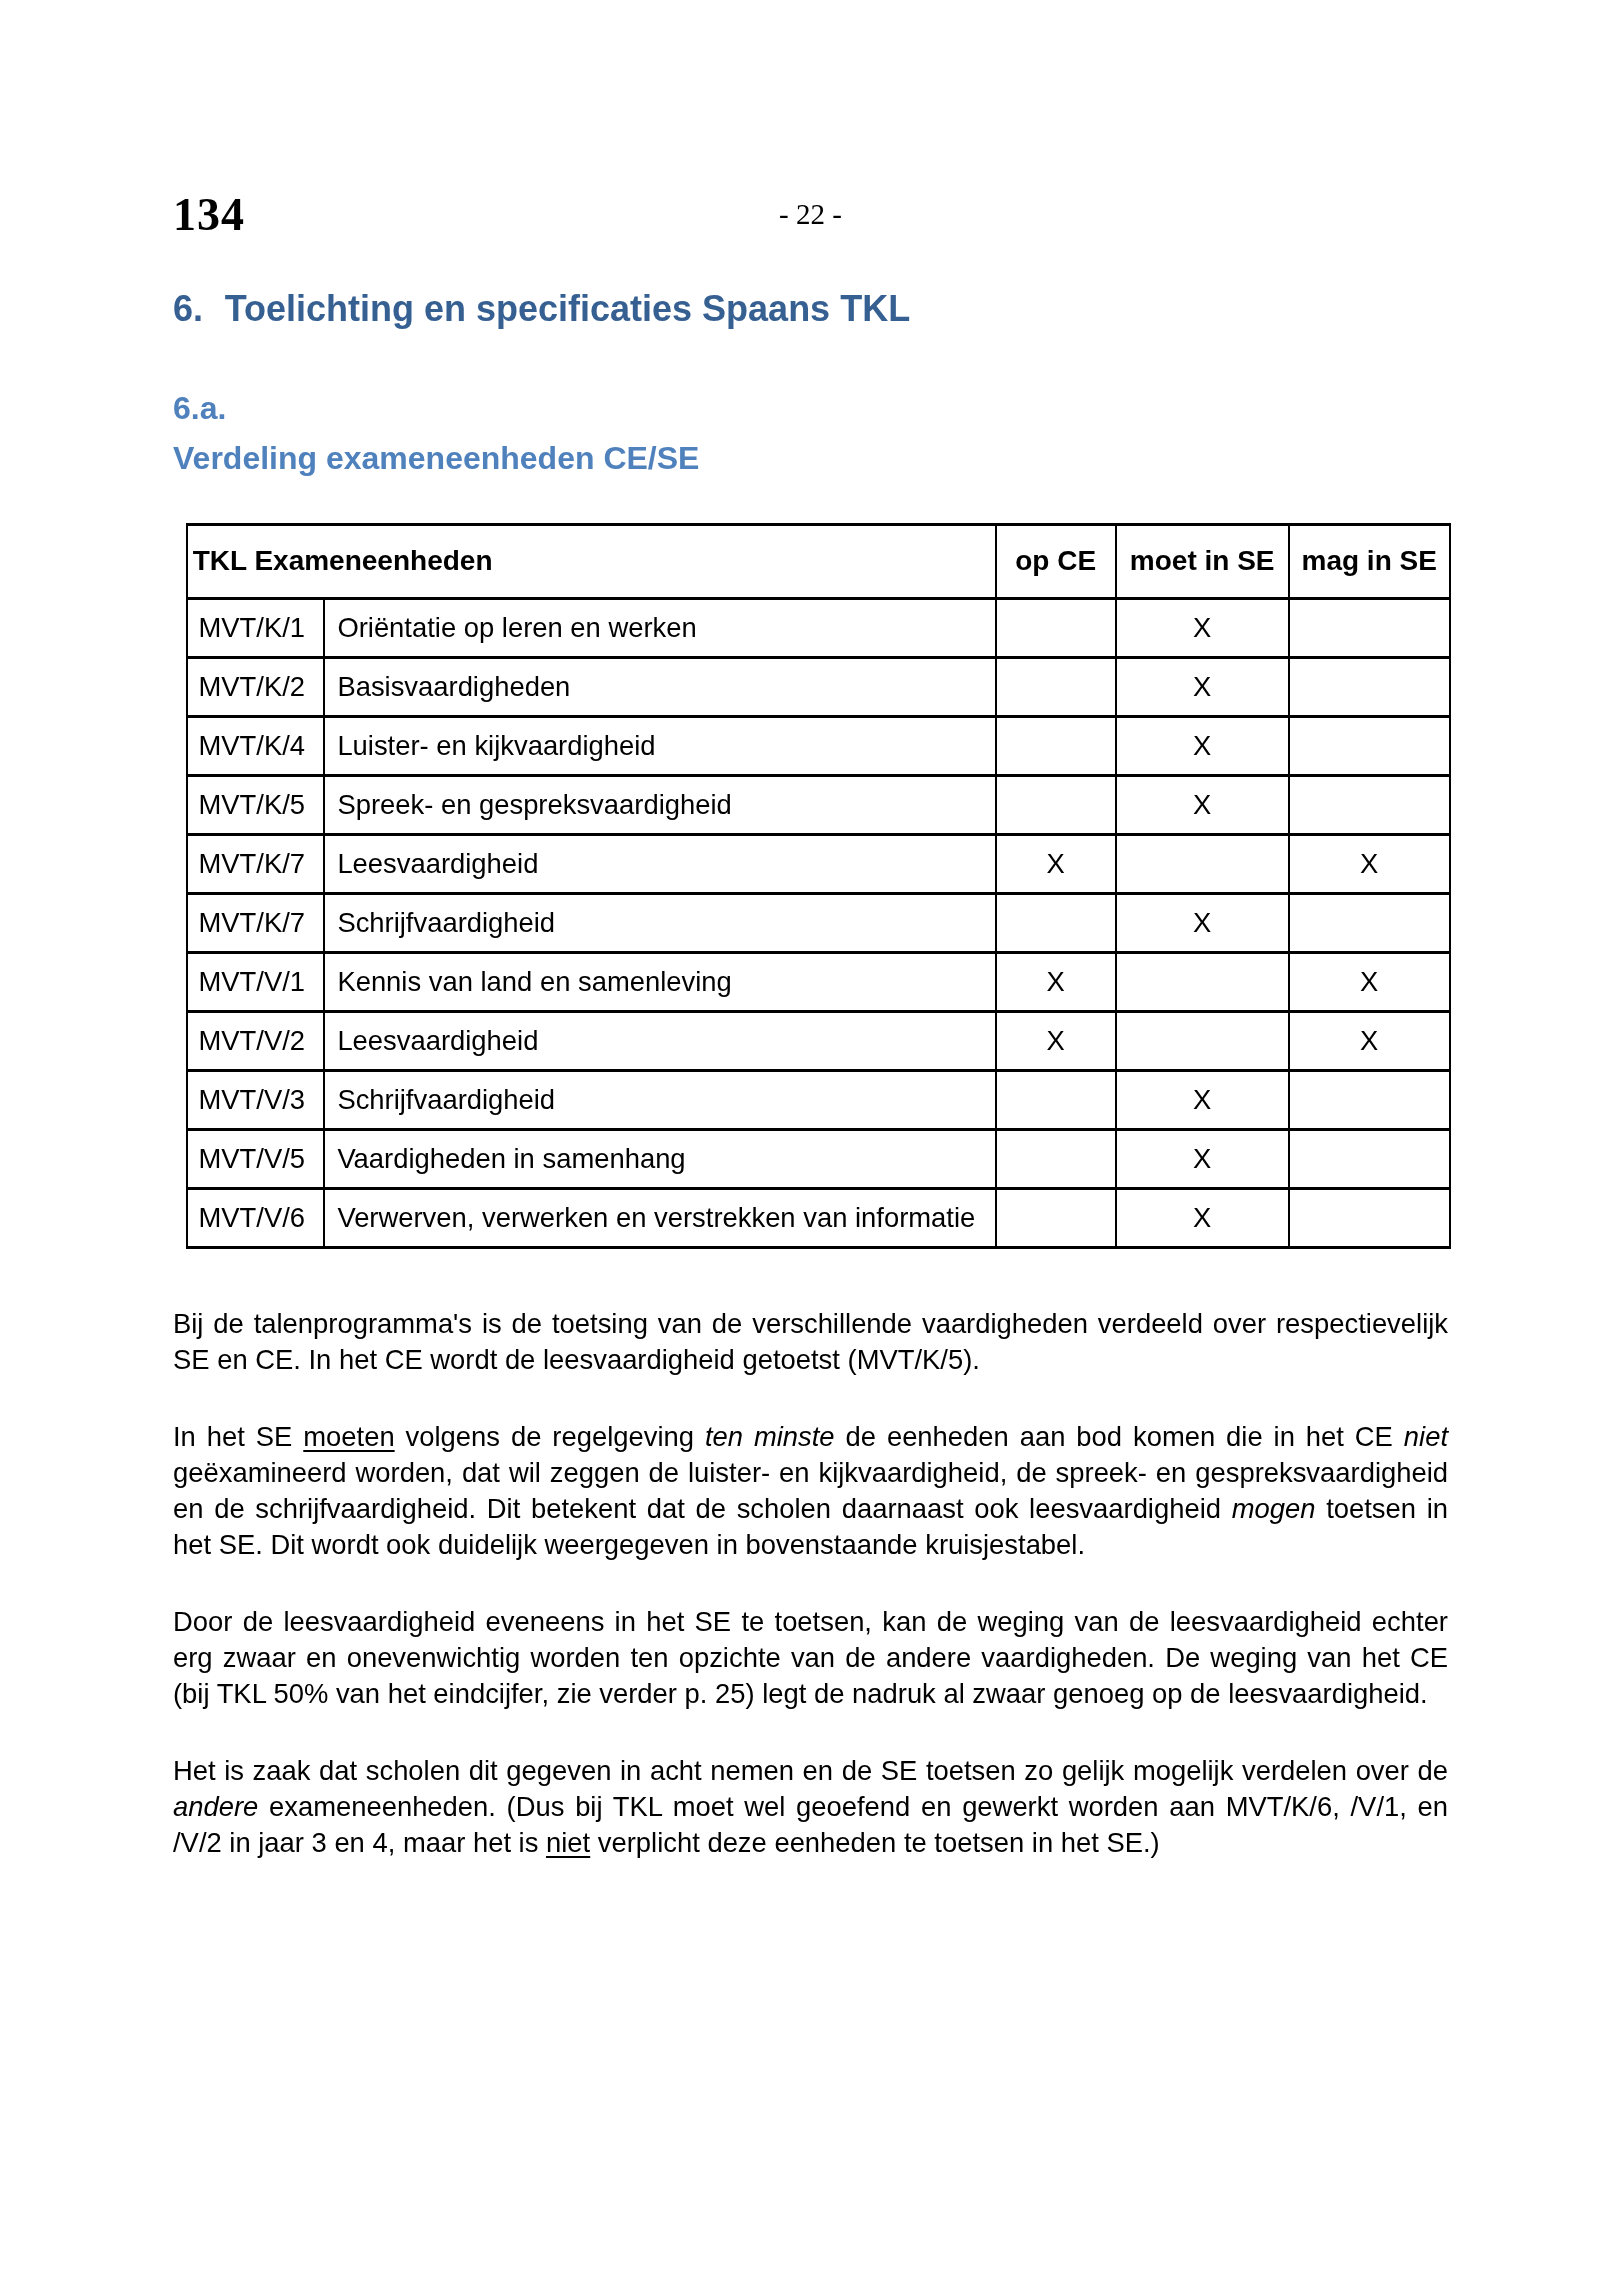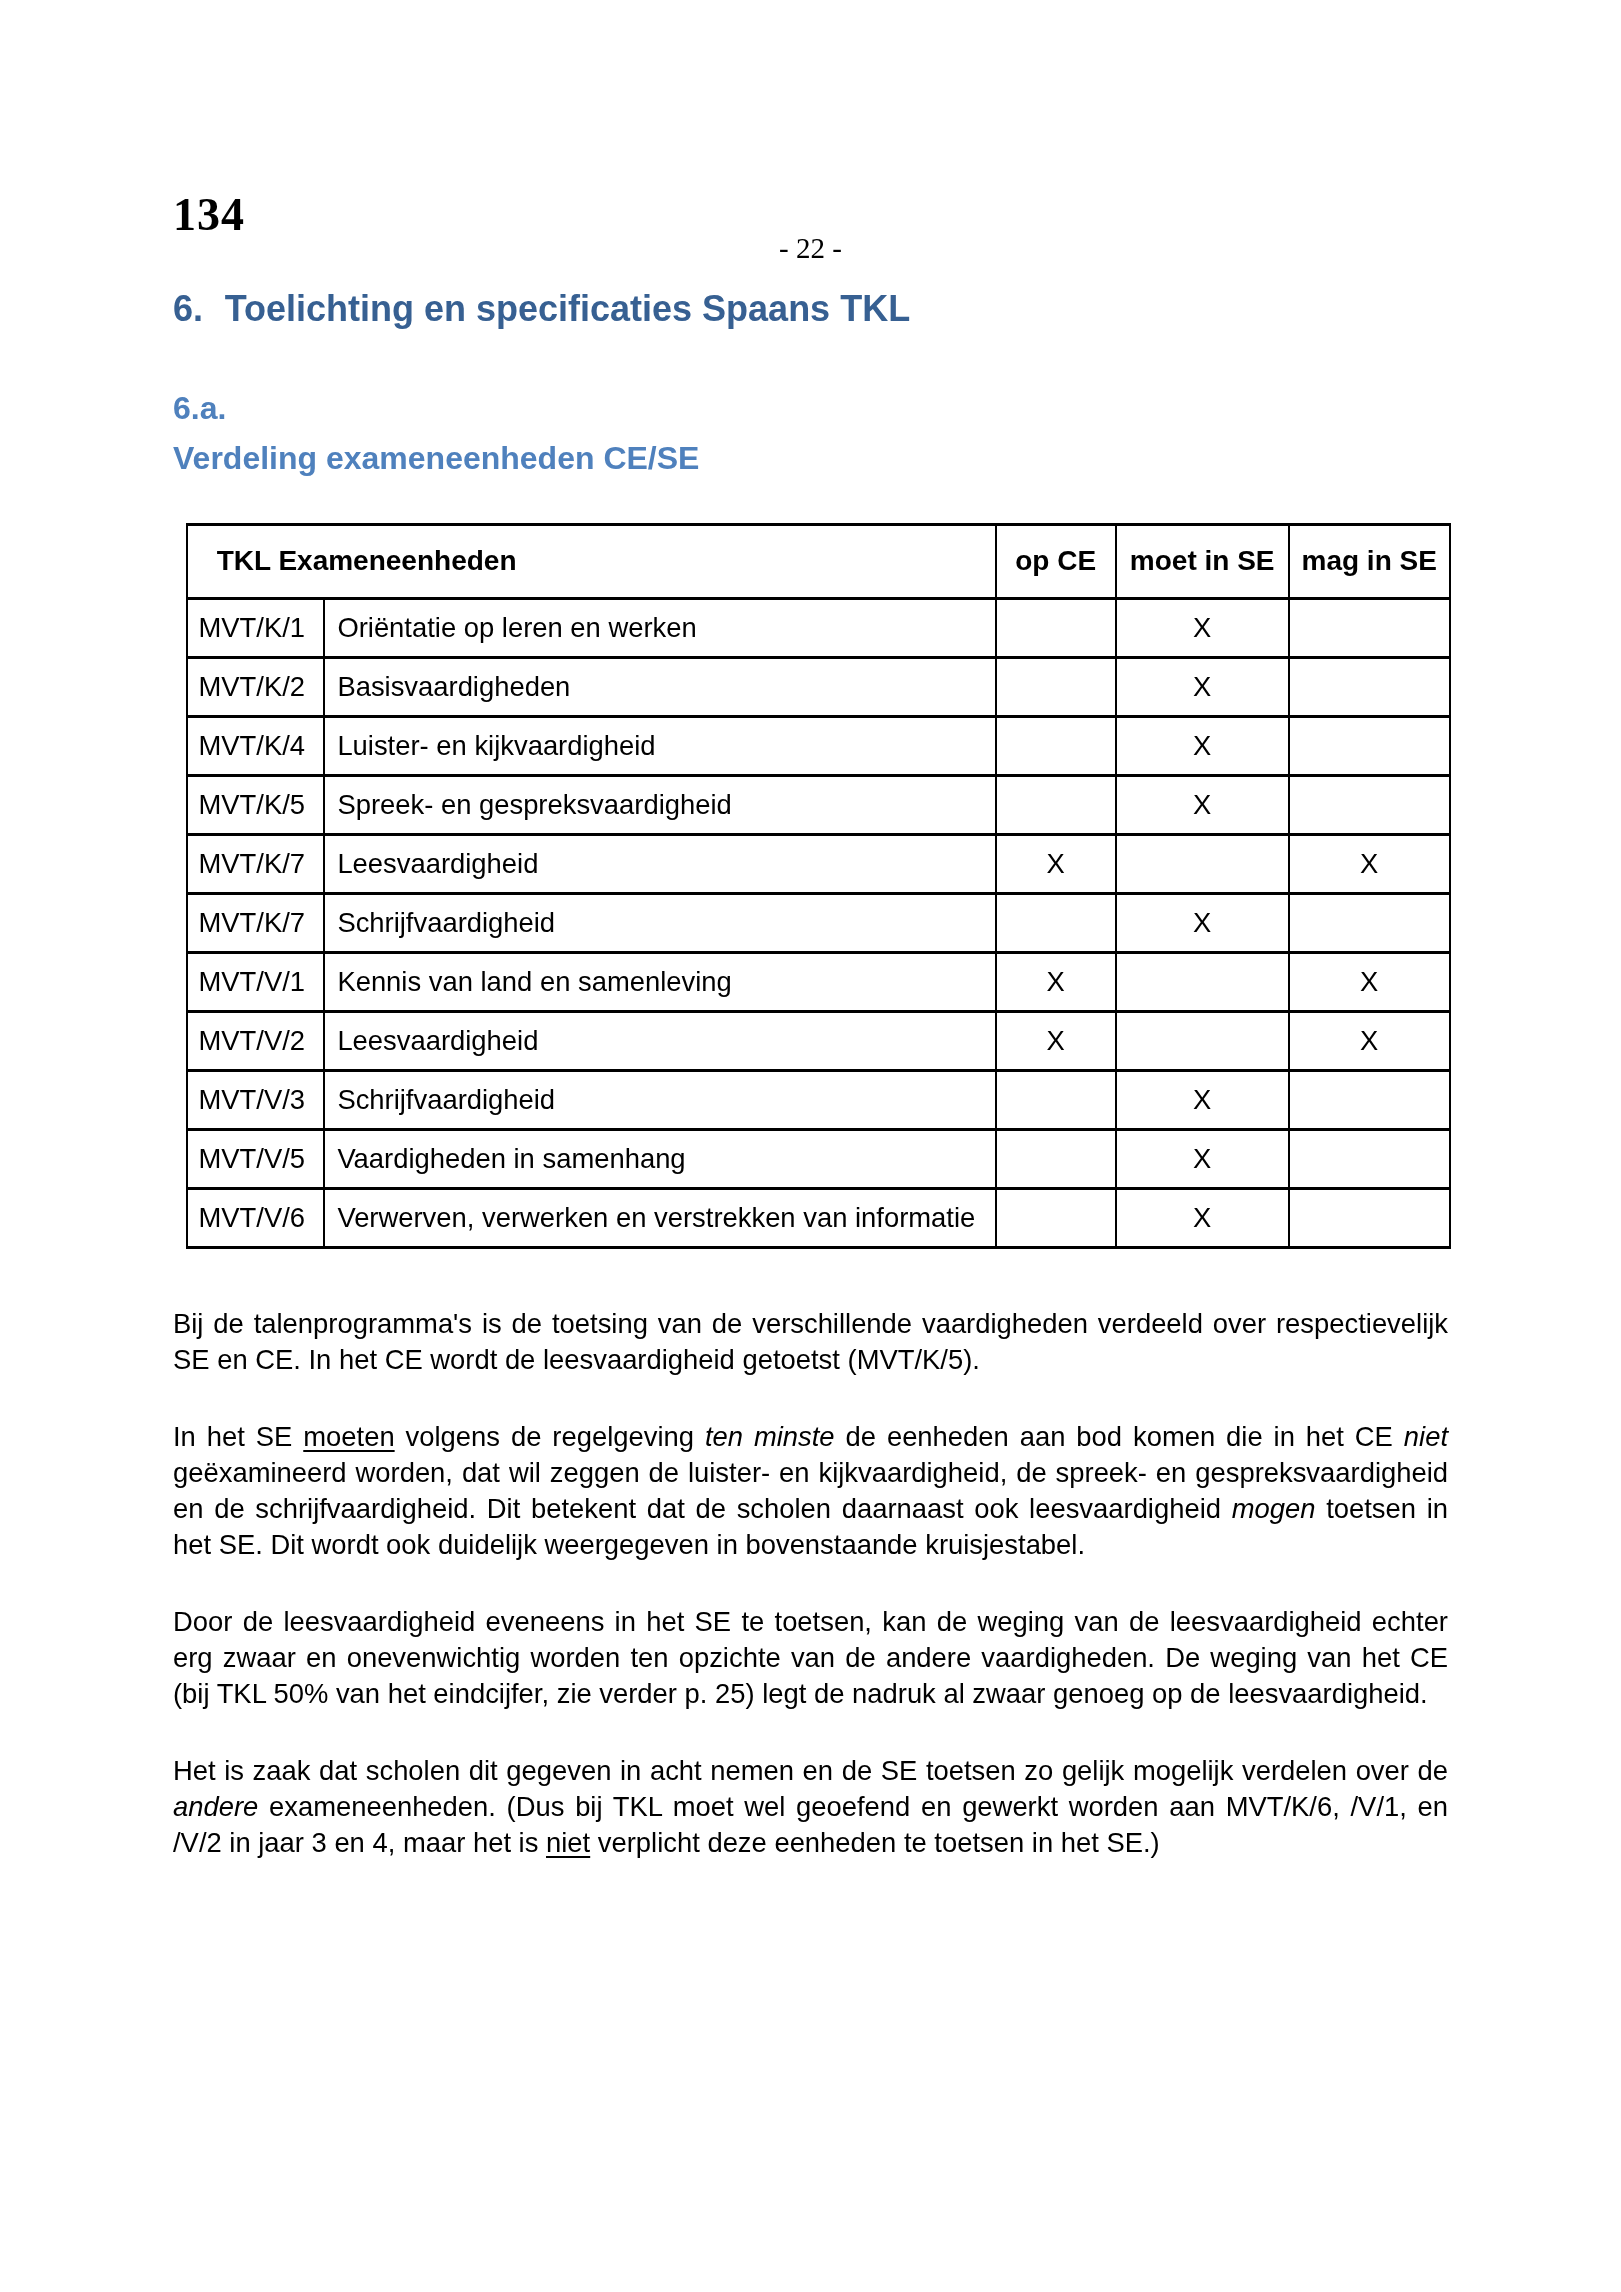--- a/index.html
+++ b/index.html
@@ -25,21 +25,20 @@
   }
   .page-number {
     position: absolute;
     left: 0;
     top: 200px;
     width: 100%;
     text-align: center;
     font-family: "Liberation Serif", serif;
     font-size: 29px;
     line-height: 1;
-    margin-top: 34px;
   }
   .content {
     position: absolute;
     left: 173px;
     top: 288px;
     width: 1275px;
   }
   h1.title {
     margin: 0;
     display: flex;
@@ -82,21 +81,21 @@
     white-space: nowrap;
   }
   .exam-table thead th {
     height: 69px;
     font-weight: bold;
     font-size: 28px;
     text-align: center;
   }
   .exam-table thead th.main-header {
     text-align: left;
-    padding-left: 29px;
+    padding-left: 5px;
   }
   .exam-table tbody td { height: 54px; }
   .exam-table td.code { padding-left: 10.8px; }
   .exam-table td.desc { padding-left: 12.7px; }
   .exam-table td.mark { text-align: center; }
   .paragraphs { margin-top: 57px; }
   .paragraphs p {
     margin: 0 0 41px 0;
     font-size: 27.4px;
     line-height: 36px;

